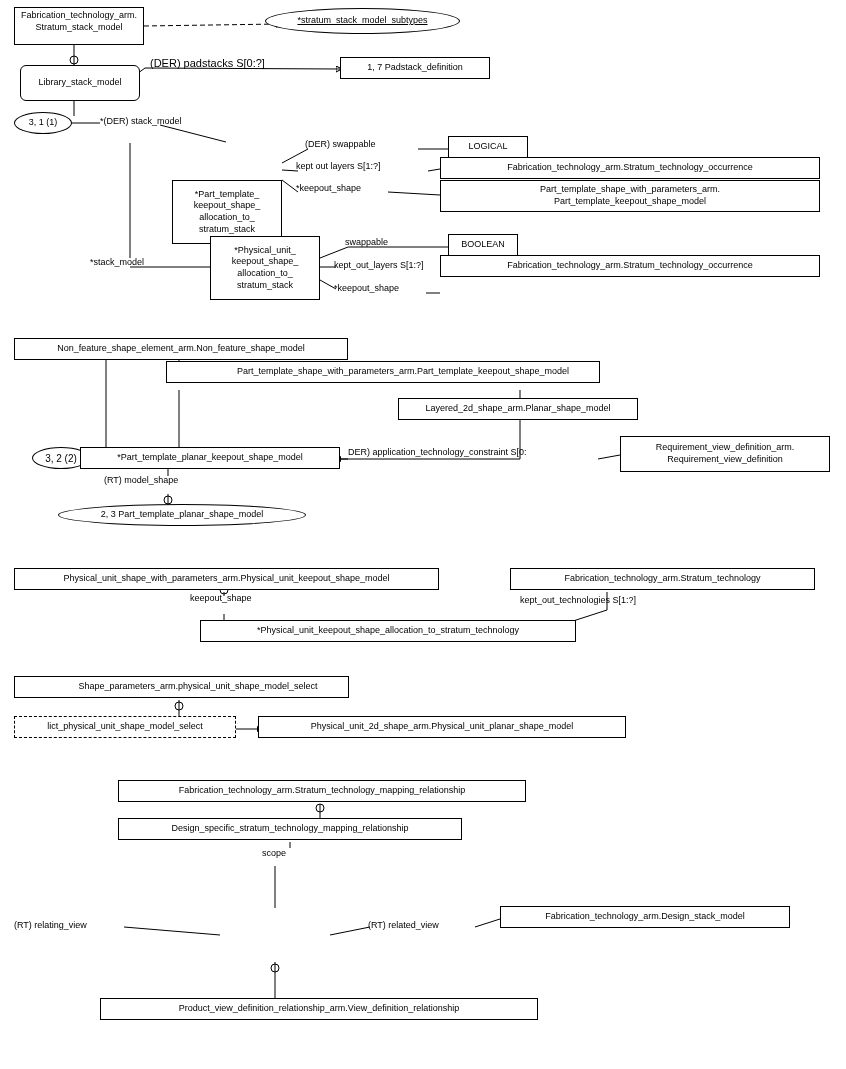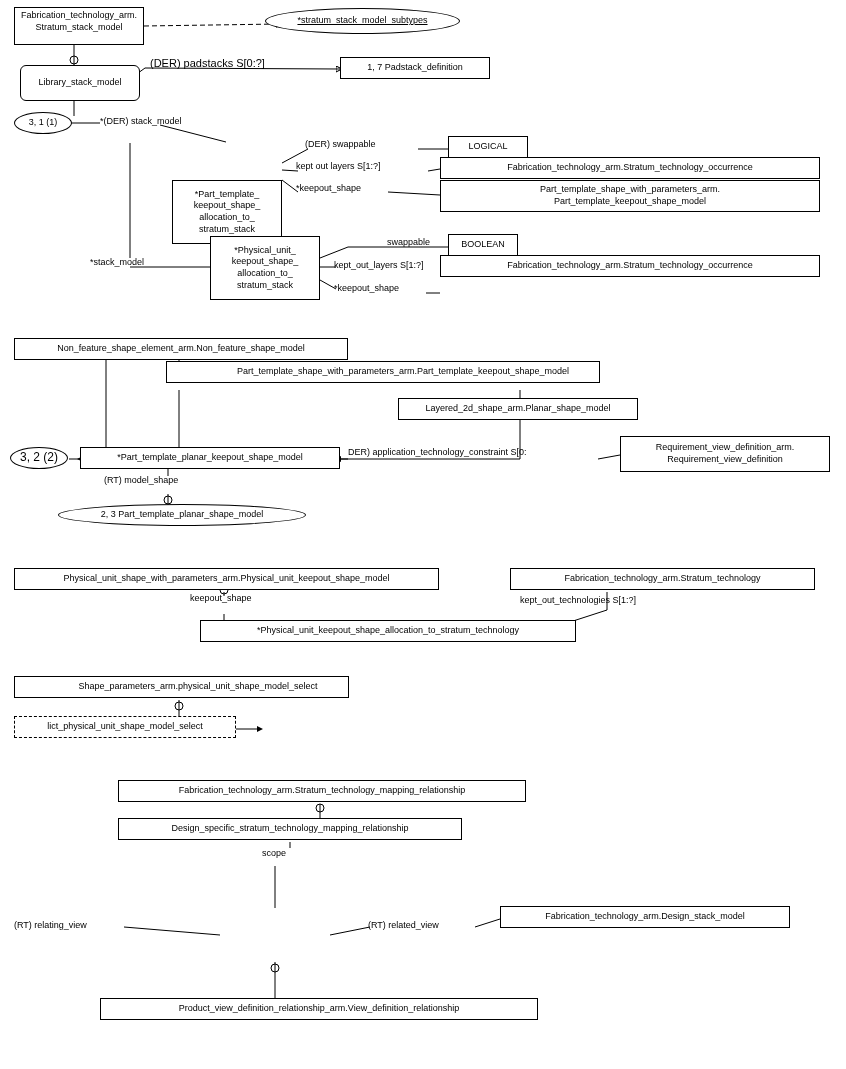--- a/index.html
+++ b/index.html
@@ -185,38 +185,38 @@
   <div class="box" style="left:440px;top:157px;width:380px;height:22px;font-size:9px;display:flex;align-items:center;justify-content:center;">Fabrication_technology_arm.Stratum_technology_occurrence</div>
 
   <div class="label" style="left:296px;top:183px;font-size:9px;">*keepout_shape</div>
 
   <div class="box" style="left:440px;top:180px;width:380px;height:32px;font-size:9px;display:flex;align-items:center;justify-content:center;text-align:center;">Part_template_shape_with_parameters_arm.<br>Part_template_keepout_shape_model</div>
 
   <div class="label" style="left:90px;top:257px;font-size:9px;">*stack_model</div>
 
   <div class="box" style="left:210px;top:236px;width:110px;height:64px;font-size:9px;display:flex;align-items:center;justify-content:center;text-align:center;">*Physical_unit_<br>keepout_shape_<br>allocation_to_<br>stratum_stack</div>
 
-  <div class="label" style="left:345px;top:237px;font-size:9px;margin-left:42px;">swappable</div>
+  <div class="label" style="left:345px;top:237px;font-size:9px;">swappable</div>
 
   <div class="box" style="left:448px;top:234px;width:70px;height:22px;font-size:9px;display:flex;align-items:center;justify-content:center;">BOOLEAN</div>
 
   <div class="label" style="left:334px;top:260px;font-size:9px;">kept_out_layers S[1:?]</div>
 
   <div class="box" style="left:440px;top:255px;width:380px;height:22px;font-size:9px;display:flex;align-items:center;justify-content:center;">Fabrication_technology_arm.Stratum_technology_occurrence</div>
 
   <div class="label" style="left:334px;top:283px;font-size:9px;">*keepout_shape</div>
 
 
   <div class="box" style="left:14px;top:338px;width:334px;height:22px;font-size:9px;display:flex;align-items:center;justify-content:center;">Non_feature_shape_element_arm.Non_feature_shape_model</div>
 
   <div class="box" style="left:166px;top:361px;width:434px;height:22px;font-size:9px;display:flex;align-items:center;justify-content:center;padding-left:44px;">Part_template_shape_with_parameters_arm.Part_template_keepout_shape_model</div>
 
   <div class="box" style="left:398px;top:398px;width:240px;height:22px;font-size:9px;display:flex;align-items:center;justify-content:center;">Layered_2d_shape_arm.Planar_shape_model</div>
 
-  <div class="box oval" style="left:10px;top:447px;width:58px;height:22px;font-size:12px;display:flex;align-items:center;justify-content:center;">3, 2 (2)</div>
+  <div class="box oval" style="left:32px;top:447px;width:58px;height:22px;font-size:10px;display:flex;align-items:center;justify-content:center;">3, 2 (2)</div>
 
   <div class="box" style="left:80px;top:447px;width:260px;height:22px;font-size:9px;display:flex;align-items:center;justify-content:center;">*Part_template_planar_keepout_shape_model</div>
 
   <div class="label" style="left:348px;top:447px;font-size:9px;">DER) application_technology_constraint S[0:</div>
 
   <div class="box rounded" style="left:620px;top:436px;width:210px;height:36px;font-size:9px;display:flex;align-items:center;justify-content:center;text-align:center;">Requirement_view_definition_arm.<br>Requirement_view_definition</div>
 
   <div class="label" style="left:104px;top:475px;font-size:9px;">(RT) model_shape</div>
 
   <div class="box oval" style="left:58px;top:504px;width:248px;height:22px;font-size:9px;display:flex;align-items:center;justify-content:center;">2, 3 Part_template_planar_shape_model</div>
@@ -228,20 +228,21 @@
   <div class="label" style="left:190px;top:593px;font-size:9px;">keepout_shape</div>
 
   <div class="label" style="left:520px;top:595px;font-size:9px;">kept_out_technologies S[1:?]</div>
 
   <div class="box" style="left:200px;top:620px;width:376px;height:22px;font-size:9px;display:flex;align-items:center;justify-content:center;">*Physical_unit_keepout_shape_allocation_to_stratum_technology</div>
 
   <div class="box" style="left:14px;top:676px;width:335px;height:22px;font-size:9px;display:flex;align-items:center;justify-content:center;padding-left:37px;">Shape_parameters_arm.physical_unit_shape_model_select</div>
 
   <div class="box dashed" style="left:14px;top:716px;width:222px;height:22px;font-size:9px;display:flex;align-items:center;justify-content:center;">lict_physical_unit_shape_model_select</div>
 
+  <div class="box" style="left:258px;top:716px;width:368px;height:22px;font-size:9px;display:flex;align-items:center;justify-content:center;">Physical_unit_2d_shape_arm.Physical_unit_planar_shape_model</div>
 
   <div class="box" style="left:118px;top:780px;width:408px;height:22px;font-size:9px;display:flex;align-items:center;justify-content:center;">Fabrication_technology_arm.Stratum_technology_mapping_relationship</div>
 
   <div class="box" style="left:118px;top:818px;width:344px;height:22px;font-size:9px;display:flex;align-items:center;justify-content:center;">Design_specific_stratum_technology_mapping_relationship</div>
 
   <div class="label" style="left:262px;top:848px;font-size:9px;">scope</div>
 
   <div class="label" style="left:14px;top:920px;font-size:9px;">(RT) relating_view</div>
 
 

